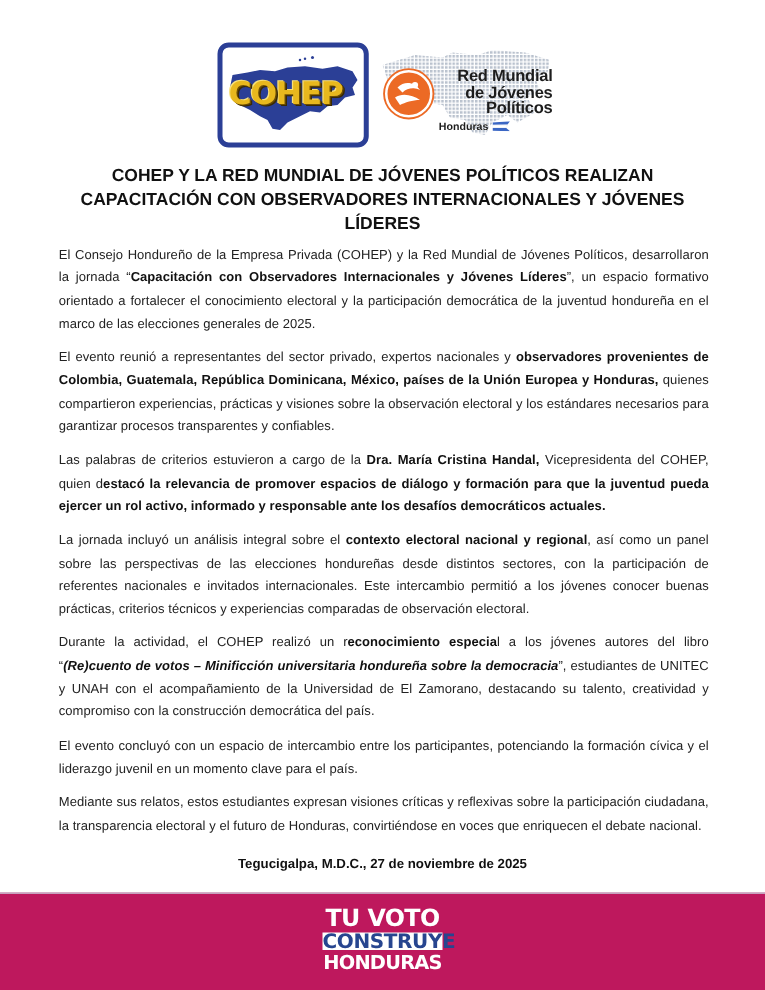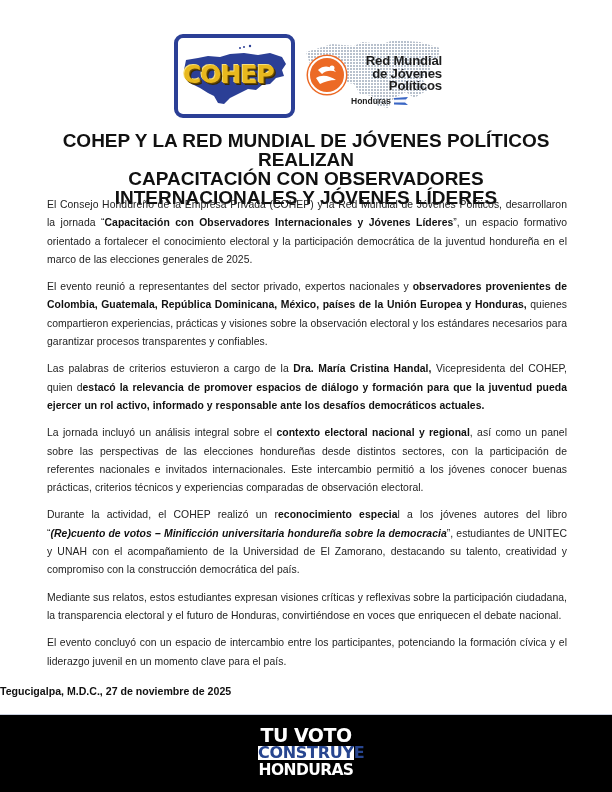--- a/index.html
+++ b/index.html
@@ -32,37 +32,37 @@
       text-align: right;
     }
     .rmjp-country {
       position: absolute; left: 49px; top: 58px; font-size: 8.5px; font-weight: bold; color: #1d1d1d;
       display: flex; align-items: center; gap: 3px;
     }
     .flag-icon { display: inline-block; width: 14px; height: 8px; position: relative; }
 
     .title {
       position: absolute; left: 40px; top: 131px; width: 532px; text-align: center;
-      font-family: "Liberation Sans", sans-serif; font-weight: bold; font-size: 19px; line-height: 19px; color: #111;
+      font-family: "Liberation Sans", sans-serif; font-weight: bold; font-size: 14px; line-height: 19px; color: #111;
     }
 
     .body { position: absolute; left: 47px; top: 196px; width: 520px; }
     .para {
       font-family: "Liberation Sans", sans-serif; font-size: 10.4px; line-height: 18.3px;
       text-align: justify; color: #222; margin-bottom: 9px; letter-spacing: 0.05px;
     }
     .para b { font-weight: bold; color: #111; }
 
     .dateline {
-      position: absolute; left: 0; top: 685px; width: 612px; text-align: left;
+      position: absolute; left: 0; top: 685px; width: 612px; text-align: center;
       font-family: "Liberation Sans", sans-serif; font-weight: bold; font-size: 10.6px; color: #111;
     }
 
     .footer-band {
-      position: absolute; left: 0; top: 714px; width: 612px; height: 78px; background: #000000;
+      position: absolute; left: 0; top: 714px; width: 612px; height: 78px; background: #be185d;
       border-top: 1px solid #c9cfde;
     }
     .slogan {
       position: absolute; left: 50%; top: 11px; transform: translateX(-50%); width: 104px;
       display: flex; flex-direction: column; align-items: stretch; color: #fff;
       font-family: "DejaVu Sans", sans-serif; font-weight: bold; text-align: center;
     }
     .slogan .l1 { font-size: 19px; line-height: 18px; letter-spacing: -0.5px; }
     .slogan .l2 {
       background: #fff; color: #27458f; font-size: 16px; line-height: 14px; margin: 2px 4px; letter-spacing: -0.3px;
@@ -121,22 +121,22 @@
   <div>COHEP Y LA RED MUNDIAL DE JÓVENES POLÍTICOS REALIZAN</div>
   <div>CAPACITACIÓN CON OBSERVADORES INTERNACIONALES Y JÓVENES LÍDERES</div>
 </div>
 
 <div class="body">
   <p class="para"><span>El Consejo Hondureño de la Empresa Privada (COHEP) y la Red Mundial de Jóvenes Políticos, desarrollaron la jornada “</span><b>Capacitación con Observadores Internacionales y Jóvenes Líderes</b><span>”, un espacio formativo orientado a fortalecer el conocimiento electoral y la participación democrática de la juventud hondureña en el marco de las elecciones generales de 2025.</span></p>
   <p class="para"><span>El evento reunió a representantes del sector privado, expertos nacionales y </span><b>observadores provenientes de Colombia, Guatemala, República Dominicana, México, países de la Unión Europea y Honduras,</b><span> quienes compartieron experiencias, prácticas y visiones sobre la observación electoral y los estándares necesarios para garantizar procesos transparentes y confiables.</span></p>
   <p class="para"><span>Las palabras de criterios estuvieron a cargo de la </span><b>Dra. María Cristina Handal,</b><span> Vicepresidenta del COHEP, quien d</span><b>estacó la relevancia de promover espacios de diálogo y formación para que la juventud pueda ejercer un rol activo, informado y responsable ante los desafíos democráticos actuales.</b></p>
   <p class="para"><span>La jornada incluyó un análisis integral sobre el </span><b>contexto electoral nacional y regional</b><span>, así como un panel sobre las perspectivas de las elecciones hondureñas desde distintos sectores, con la participación de referentes nacionales e invitados internacionales. Este intercambio permitió a los jóvenes conocer buenas prácticas, criterios técnicos y experiencias comparadas de observación electoral.</span></p>
   <p class="para"><span>Durante la actividad, el COHEP realizó un r</span><b>econocimiento especia</b><span>l a los jóvenes autores del libro “</span><b style="font-style: italic;">(Re)cuento de votos – Minificción universitaria hondureña sobre la democracia</b><span>”, estudiantes de UNITEC y UNAH con el acompañamiento de la Universidad de El Zamorano, destacando su talento, creatividad y compromiso con la construcción democrática del país.</span></p>
+  <p class="para"><span>El evento concluyó con un espacio de intercambio entre los participantes, potenciando la formación cívica y el liderazgo juvenil en un momento clave para el país.</span></p>
   <p class="para"><span>Mediante sus relatos, estos estudiantes expresan visiones críticas y reflexivas sobre la participación ciudadana, la transparencia electoral y el futuro de Honduras, convirtiéndose en voces que enriquecen el debate nacional.</span></p>
-  <p class="para"><span>El evento concluyó con un espacio de intercambio entre los participantes, potenciando la formación cívica y el liderazgo juvenil en un momento clave para el país.</span></p>
 </div>
 
 <div class="dateline">Tegucigalpa, M.D.C., 27 de noviembre de 2025</div>
 
 <div class="footer-band">
   <div class="slogan">
     <div class="l1">TU VOTO</div>
     <div class="l2">CONSTRUYE</div>
     <div class="l3">HONDURAS</div>
   </div>

